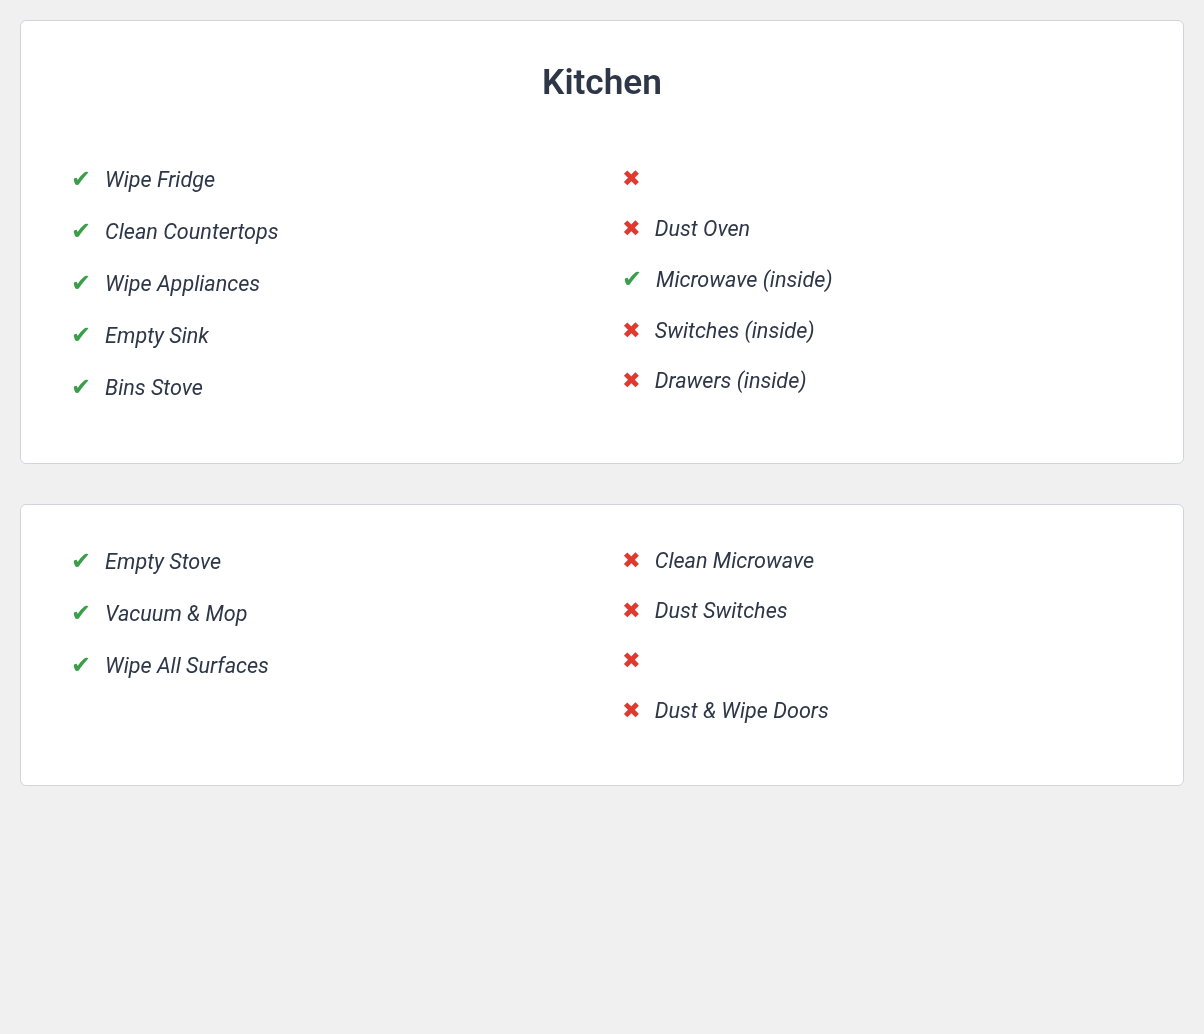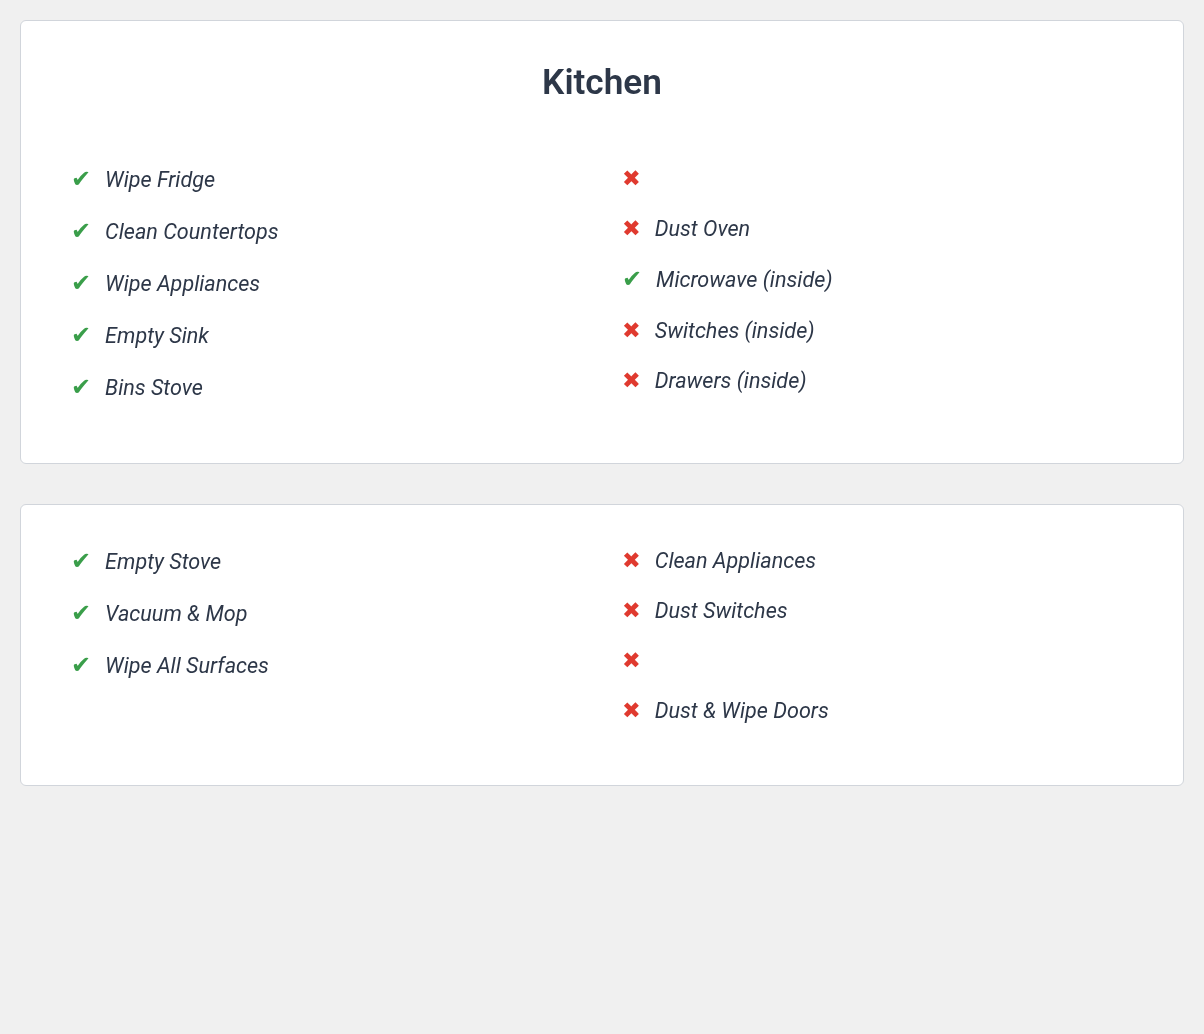--- a/index.html
+++ b/index.html
@@ -131,21 +131,21 @@
           <span class="item-label">Vacuum &amp; Mop</span>
         </div>
         <div class="checklist-item">
           <span class="icon-check">✔</span>
           <span class="item-label">Wipe All Surfaces</span>
         </div>
       </div>
     <div id="all-areas-right">
         <div class="checklist-item">
           <span class="icon-cross">✖</span>
-          <span class="item-label">Clean Appliances</span>
+          <span class="item-label">Clean Microwave</span>
         </div>
         <div class="checklist-item">
           <span class="icon-cross">✖</span>
           <span class="item-label">Dust Switches</span>
         </div>
         <div class="checklist-item">
           <span class="icon-cross">✖</span>
         </div>
         <div class="checklist-item">
           <span class="icon-cross">✖</span>

